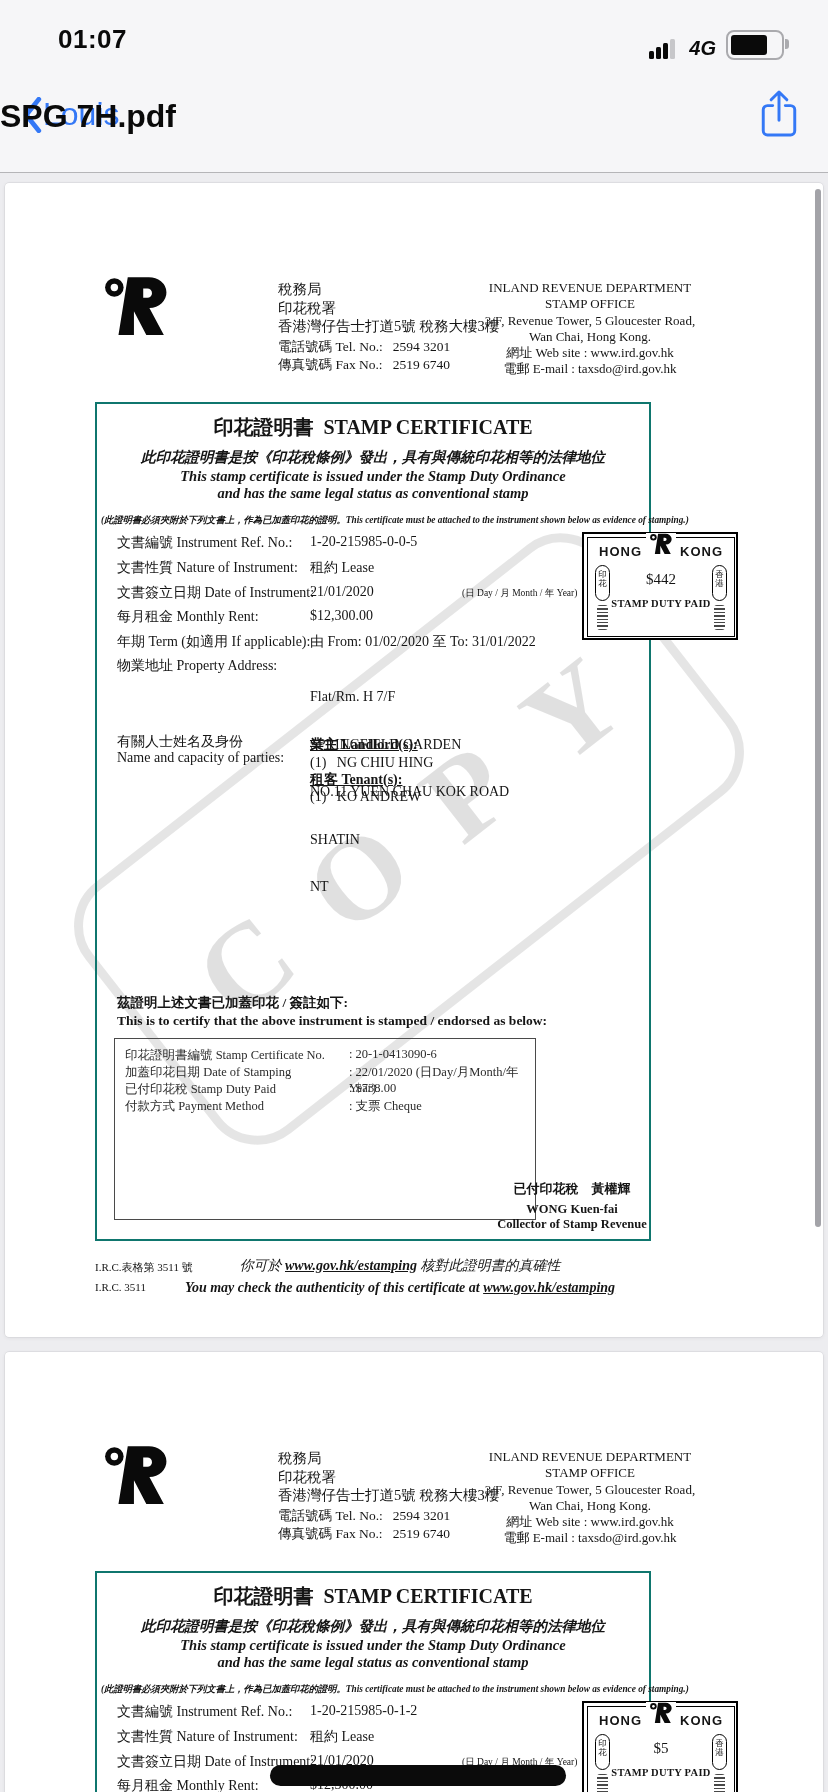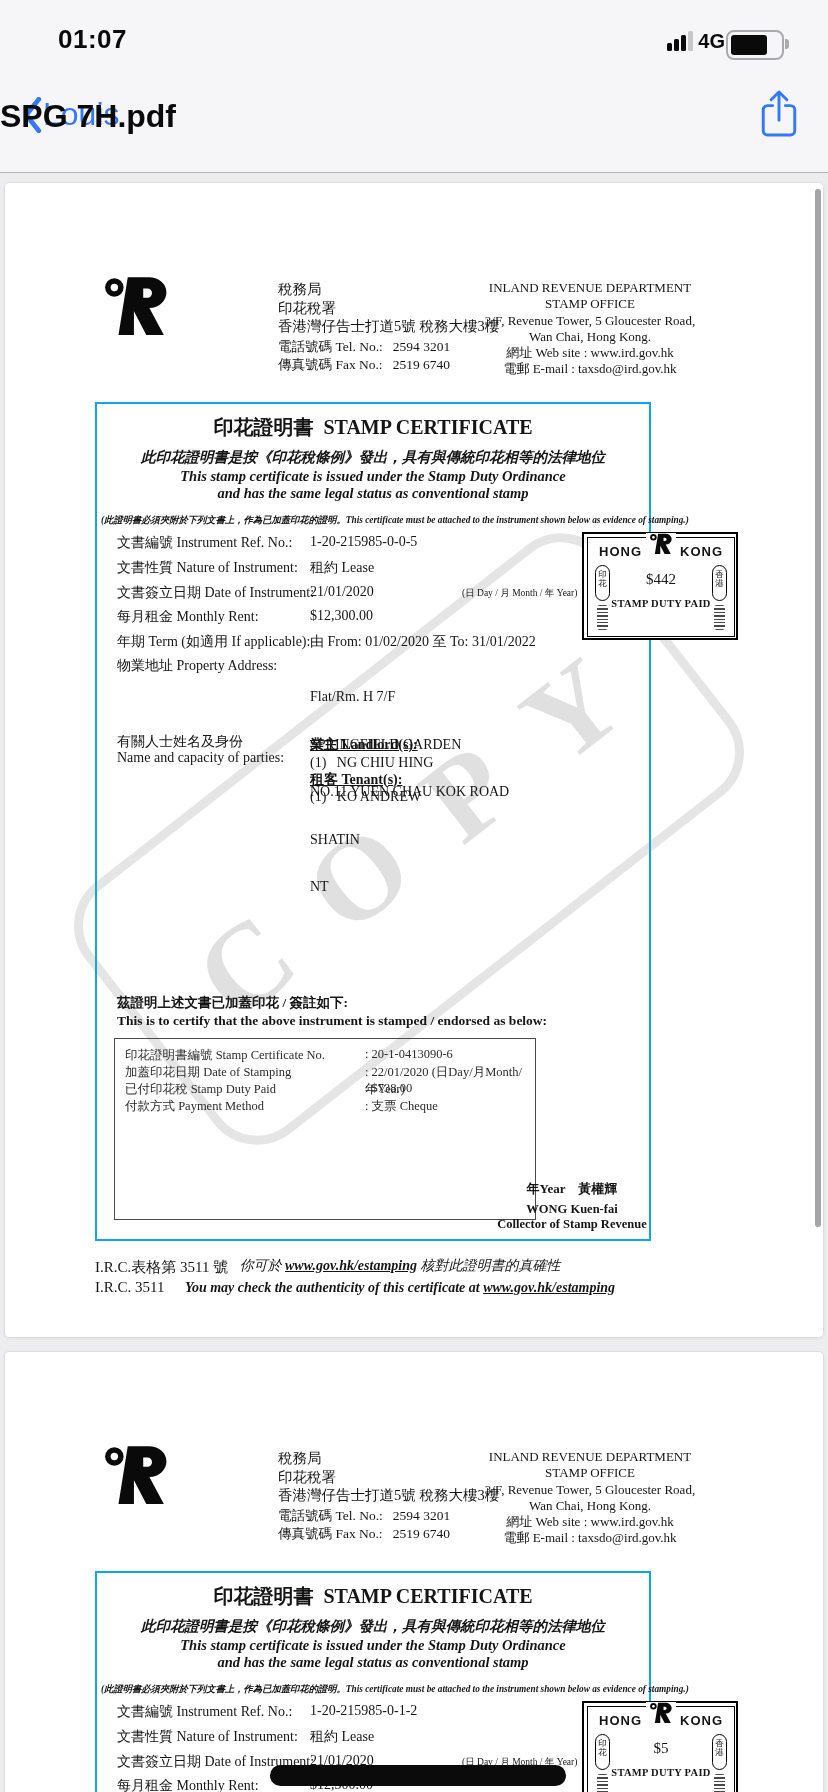--- a/index.html
+++ b/index.html
@@ -2,21 +2,21 @@
 <html><head>
 <meta charset="utf-8">
 <style>
   html,body{margin:0;padding:0;background:#000;}
   .phone{position:relative;width:828px;height:1792px;overflow:hidden;background:#ec4899;
          font-family:"Liberation Sans",sans-serif;}
   
   .chrome{position:absolute;top:0;left:0;width:828px;height:172px;background:#f6f6f8;
           border-bottom:1px solid #b5b5b8;z-index:30;}
   .time{position:absolute;left:58px;top:24px;font-size:26px;font-weight:700;color:#0a0a0a;letter-spacing:.5px;}
-  .sicons{position:absolute;right:44px;top:30px;display:flex;align-items:flex-start;gap:1px;}
+  .sicons{position:absolute;right:44px;top:30px;display:flex;align-items:flex-end;gap:10px;font-style:italic;}
   .net{font-size:20px;font-weight:600;color:#0a0a0a;}
   .batt{position:relative;width:54px;height:26px;border:2.5px solid #aaaaae;border-radius:8px;}
   .batt .fill{position:absolute;left:3px;top:3px;bottom:3px;width:36px;background:#0a0a0a;border-radius:3px;}
   .batt .nub{position:absolute;right:-7px;top:7px;width:4px;height:10px;background:#aaaaae;border-radius:0 3px 3px 0;}
   .back{position:absolute;left:22px;top:96px;display:flex;align-items:center;cursor:pointer;}
   .back-label{font-size:32px;color:#3478f6;}
   .navtitle{position:absolute;left:0;right:0;top:98px;text-align:left;font-size:32px;font-weight:700;color:#0a0a0a;}
   .share{position:absolute;right:28px;top:88px;cursor:pointer;}
   
   .viewer{position:absolute;top:173px;left:0;right:0;height:1619px;background:#ededf0;}
@@ -25,21 +25,21 @@
       font-family:"Liberation Serif","DejaVu Serif",serif;color:#151515;}
   .pg1{top:10px;} .pg2{top:1179px;}
   .thumb{position:absolute;right:7px;top:16px;width:6px;height:1038px;border-radius:3px;background:#a3a3a8;z-index:20;}
   
   .logo{position:absolute;left:98px;top:92px;width:66px;height:60px;}
   .hdr-cn{position:absolute;left:273px;top:97px;font-size:14.5px;line-height:18.5px;}
   .hdr-tel{position:absolute;left:273px;top:155px;font-size:13.5px;line-height:17.5px;}
   .hdr-tel .vl{margin-left:10px;}
   .hdr-en{position:absolute;left:425px;top:97px;width:320px;text-align:center;font-size:13px;line-height:16.3px;}
   
-  .cbox{position:absolute;left:90px;top:219px;width:552px;height:835px;border:2px solid #0ea5e9;}
+  .cbox{position:absolute;left:90px;top:219px;width:552px;height:835px;border:2px solid #0f766e;}
   .ct{position:absolute;left:0;right:0;top:10px;text-align:center;font-size:20px;font-weight:700;white-space:pre-wrap;}
   .csub-cn{position:absolute;left:0;right:0;top:44px;text-align:center;font-size:14.5px;font-weight:700;font-style:italic;}
   .csub{position:absolute;left:0;right:0;text-align:center;font-size:14.5px;font-weight:700;font-style:italic;}
   .cs1{top:64px;} .cs2{top:81px;}
   .cnote{position:absolute;left:4px;right:4px;top:110px;text-align:center;font-size:9.3px;font-weight:700;font-style:italic;white-space:nowrap;}
   .fr{position:absolute;left:20px;right:14px;font-size:14px;}
   .fr .vl{position:absolute;left:193px;top:0;white-space:pre-wrap;}
   .fr .hint{position:absolute;left:345px;top:3px;font-size:9.5px;white-space:nowrap;}
   .fr1{top:130px;} .fr2{top:155px;} .fr3{top:180px;} .fr4{top:204px;} .fr5{top:229px;} .fr6{top:253px;}
   .addr div{line-height:15.5px;}
@@ -58,27 +58,27 @@
        font-size:8.5px;line-height:9px;text-align:center;padding-top:4px;box-sizing:border-box;}
   .cap-l{left:7px;} .cap-r{right:7px;}
   .sqg{position:absolute;top:67px;width:11px;height:25px;border-radius:3px;opacity:.8;
        background:repeating-linear-gradient(180deg,#1a1a1a 0 1.4px,transparent 1.4px 3.4px);}
   .sqg-l{left:9px;} .sqg-r{right:9px;}
   
   .certify-cn{position:absolute;left:20px;top:590px;font-size:13.5px;font-weight:700;}
   .certify-en{position:absolute;left:20px;top:609px;font-size:13.5px;font-weight:700;}
   .ibox{position:absolute;left:17px;top:634px;width:420px;height:180px;border:1.5px solid #4a4a4a;}
   .ibox .row{position:absolute;left:10px;right:6px;font-size:12.5px;color:#2b2b2b;}
-  .ibox .row .vl{position:absolute;left:240px;top:0;white-space:pre-wrap;}
+  .ibox .row .vl{position:absolute;left:224px;top:0;white-space:pre-wrap;}
   .ir0{top:8px;} .ir1{top:25px;} .ir2{top:42px;} .ir3{top:59px;}
   .sign{position:absolute;left:390px;top:776px;width:170px;text-align:center;}
   .sign .s-cn{font-size:13px;font-weight:700;white-space:pre-wrap;}
   .sign .s-en{font-size:12.5px;font-weight:700;line-height:14.5px;margin-top:4px;}
   
-  .ft-left{position:absolute;left:90px;top:1074px;font-size:15px;line-height:20px;}
+  .ft-left{position:absolute;left:90px;top:1074px;font-size:11px;line-height:20px;}
   .ft-c{position:absolute;left:150px;top:1072px;width:490px;text-align:center;font-size:14px;font-style:italic;line-height:22px;}
   .ft-c .url{font-weight:700;text-decoration:underline;}
   .ft-en{font-weight:700;}
   
   .wm{position:absolute;left:75px;top:497px;width:640px;height:300px;transform:rotate(-38deg);
       border:9px solid rgba(0,0,0,.10);border-radius:55px;display:flex;align-items:center;justify-content:center;
       font-size:118px;font-weight:700;letter-spacing:55px;color:rgba(0,0,0,.12);text-indent:55px;
       font-family:"Liberation Serif",serif;pointer-events:none;}
   .redact{position:absolute;left:265px;top:413px;width:296px;height:21px;border-radius:11px;background:#0b0b0b;z-index:5;}
   .lb{white-space:pre-wrap;}
@@ -215,21 +215,21 @@
         <div class="certify-cn">茲證明上述文書已加蓋印花 / 簽註如下:</div>
         <div class="certify-en">This is to certify that the above instrument is stamped / endorsed as below:</div>
         <div class="ibox">
           <div class="row ir0"><span class="lb">印花證明書編號 Stamp Certificate No.</span><span class="vl">: 20-1-0413090-6</span></div>
           <div class="row ir1"><span class="lb">加蓋印花日期 Date of Stamping</span><span class="vl">: 22/01/2020 (日Day/月Month/年Year)</span></div>
           <div class="row ir2"><span class="lb">已付印花稅 Stamp Duty Paid</span><span class="vl">: $738.00</span></div>
           <div class="row ir3"><span class="lb">付款方式 Payment Method</span><span class="vl">: 支票 Cheque</span></div>
         </div>
 
         <div class="sign">
-          <div class="s-cn">年Year　黃權輝</div>
+          <div class="s-cn">已付印花稅　黃權輝</div>
           <div class="s-en"><span>WONG Kuen-fai</span><br><span>Collector of Stamp Revenue</span></div>
         </div>
       </div>
 
       <div class="ft-left">
         <div>I.R.C.表格第 3511 號</div>
         <div>I.R.C. 3511</div>
       </div>
       <div class="ft-c">
         <div><span>你可於 </span><span class="url">www.gov.hk/estamping</span><span> 核對此證明書的真確性</span></div>

